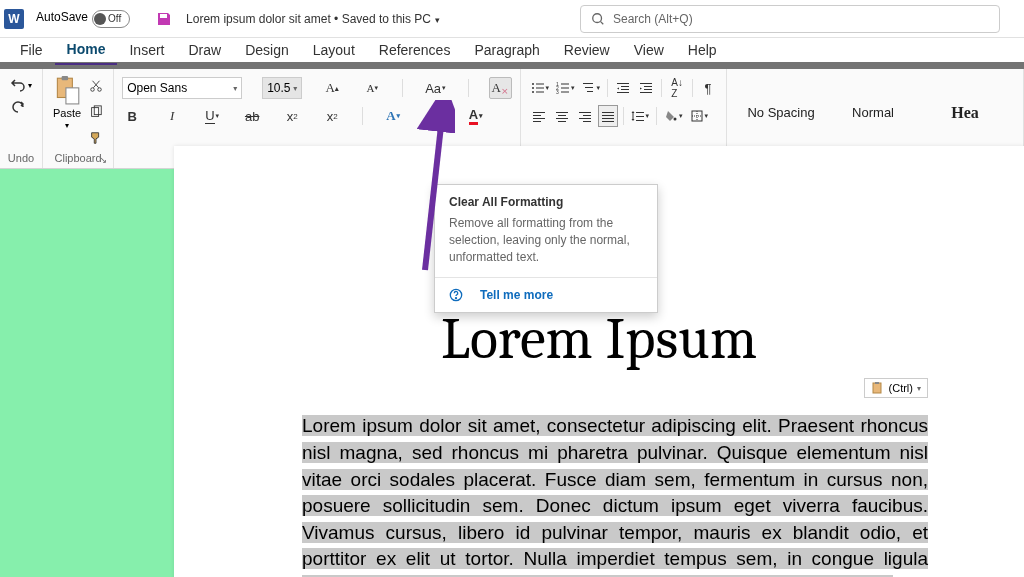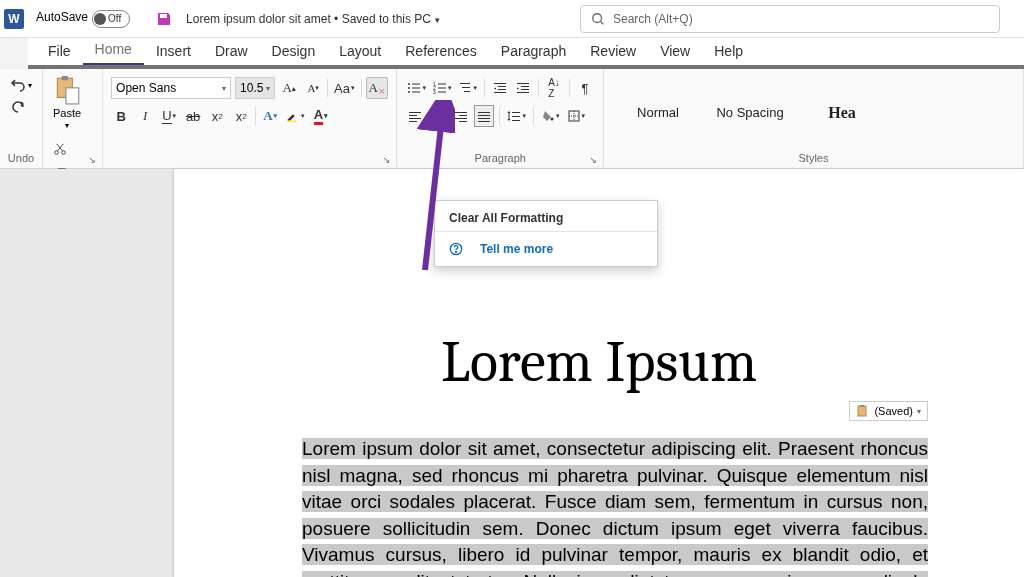--- a/index.html
+++ b/index.html
@@ -12,49 +12,49 @@
 .autosave-toggle { width: 38px; height: 18px; border: 1px solid #888; border-radius: 9px; margin: 0 4px; display: flex; align-items: center; padding: 1px; }
 .autosave-knob { width: 12px; height: 12px; background: #555; border-radius: 50%; }
 .autosave-off { font-size: 10px; margin-left: 2px; color: #333; }
 .save-icon { width: 16px; height: 16px; color: #c239b3; margin: 0 14px; }
 .doc-title { font-size: 12px; color: #333; }
 .doc-title-chev { font-size: 9px; margin-left: 4px; }
 .search-box { margin-left: auto; margin-right: 20px; width: 420px; height: 28px; background: #fff; border: 1px solid #ccc; border-radius: 4px; display: flex; align-items: center; padding: 0 10px; color: #666; font-size: 12px; }
 .search-box svg { width: 14px; height: 14px; margin-right: 8px; }
 
 
-.tabs { height: 31px; background: #fff; display: flex; align-items: flex-end; padding-left: 8px; border-bottom: 4px solid #737373; margin-left: 28px; }
+.tabs { height: 31px; background: #fff; display: flex; align-items: center; padding-left: 8px; border-bottom: 7px solid #737373; }
 .tab { padding: 6px 12px 6px; font-size: 14px; color: #333; cursor: pointer; }
-.tab.active { color: #737373; border-bottom: 2px solid #4b2e83; font-weight: 400; }
+.tab.active { color: #0c4a6e; border-bottom: 2px solid #4b2e83; font-weight: 700; }
 
 
 .ribbon { height: 100px; background: #fafafa; display: flex; border-bottom: 1px solid #d4d4d4; }
 .group { border-right: 1px solid #e1e1e1; padding: 4px 6px 2px; display: flex; flex-direction: column; justify-content: space-between; position: relative; }
 .group-label { text-align: center; font-size: 11px; color: #666; padding-bottom: 2px; }
 .group-launcher { position: absolute; bottom: 2px; right: 4px; font-size: 9px; color: #666; width: 12px; height: 12px; display: flex; align-items: center; justify-content: center; }
 .group-body { display: flex; flex: 1; align-items: flex-start; }
 
 
 .undo-grp .group-body { flex-direction: column; gap: 6px; padding: 4px 4px; }
 .undo-btn { display: flex; align-items: center; }
 .undo-btn svg { width: 16px; height: 16px; }
 .undo-btn .chev { font-size: 8px; margin-left: 2px; }
 
 
-.clip-grp .group-body { gap: 8px; padding: 2px 4px; flex-direction: column; }
+.clip-grp .group-body { gap: 8px; padding: 2px 4px; }
 .paste-big { display: flex; flex-direction: column; align-items: center; gap: 2px; }
 .paste-big svg { width: 26px; height: 30px; }
 .paste-big span { font-size: 11px; }
 .paste-big .chev { font-size: 8px; }
 .clip-side { display: flex; flex-direction: column; gap: 8px; padding-top: 4px; }
 .clip-side svg { width: 14px; height: 14px; }
 
 
 .font-grp .group-body { flex-direction: column; gap: 6px; padding: 4px 2px; }
-.font-row { display: flex; align-items: center; gap: 4px; }
+.font-row { display: flex; align-items: center; gap: 20px; }
 .font-select { width: 120px; height: 22px; border: 1px solid #ccc; background: #fff; font-size: 12px; padding: 0 4px; display: flex; align-items: center; justify-content: space-between; }
 .size-select { width: 40px; height: 22px; border: 1px solid #ccc; background: #e5e5e5; font-size: 12px; padding: 0 4px; display: flex; align-items: center; justify-content: space-between; }
 .rbtn { min-width: 20px; height: 22px; display: flex; align-items: center; justify-content: center; font-size: 13px; color: #333; padding: 0 2px; position: relative; }
 .rbtn svg { width: 14px; height: 14px; }
 .rbtn.hot { background: #e6e6e6; border: 1px solid #bbb; border-radius: 2px; }
 .rbtn .chev { font-size: 7px; margin-left: 1px; }
 .grow { font-family: serif; }
 .shrink { font-family: serif; }
 .underline-line { border-bottom: 1px solid currentColor; }
 
@@ -64,31 +64,31 @@
 .para-row .sep { width: 1px; height: 18px; background: #ddd; margin: 0 2px; }
 
 
 .styles-grp { flex: 1; }
 .styles-grp .group-body { gap: 0; padding: 4px 2px; align-items: center; }
 .style-item { width: 92px; height: 62px; border: 1px solid transparent; display: flex; flex-direction: column; align-items: center; justify-content: center; font-size: 11px; gap: 4px; }
 .style-item .preview { font-size: 13px; color: #222; }
 .style-item.heading .preview { font-family: 'Times New Roman', serif; font-size: 16px; font-weight: bold; }
 
 
-.docarea { position: absolute; top: 169px; left: 0; right: 0; bottom: 0; background: #0369a1; display: flex; }
+.docarea { position: absolute; top: 169px; left: 0; right: 0; bottom: 0; background: #86efac; display: flex; align-items: center; }
 .leftpanel { width: 174px; background: #e8e8e8; border-right: 1px solid #d4d4d4; }
 .page { margin-left: 0; background: #fff; flex: 1; box-shadow: 0 0 4px rgba(0,0,0,0.1); padding: 160px 96px 0 96px; position: relative; }
 .doc-heading { font-family: 'Cambria', 'Times New Roman', serif; font-size: 58px; text-align: center; margin-bottom: 40px; }
 .paste-opts { position: absolute; right: 96px; top: 232px; border: 1px solid #ccc; background: #fff; padding: 2px 6px; font-size: 11px; display: flex; align-items: center; gap: 4px; }
 .paste-opts svg { width: 14px; height: 14px; }
 .body-text { font-size: 19px; line-height: 1.4; text-align: justify; padding-left: 32px; }
 .selected { background: #c9c9c9; }
 
 
-.tooltip { position: absolute; top: 200px; left: 434px; width: 224px; background: #fff; border: 1px solid #ccc; box-shadow: 0 4px 10px rgba(0,0,0,0.2); font-size: 12px; z-index: 10; }
+.tooltip { position: absolute; top: 184px; left: 434px; width: 224px; background: #fff; border: 1px solid #ccc; box-shadow: 0 4px 10px rgba(0,0,0,0.2); font-size: 12px; z-index: 10; }
 .tooltip .tt-title { font-weight: 600; padding: 10px 14px 6px; color: #333; }
 .tooltip .tt-body { padding: 0 14px 12px; color: #666; line-height: 1.4; }
 .tooltip .tt-link { border-top: 1px solid #e4e4e4; padding: 10px 14px; color: #0f6cbd; font-weight: 600; display: flex; align-items: center; gap: 17px; }
 .tooltip .tt-link svg { width: 14px; height: 14px; }
 
 
 .arrow { position: absolute; top: 100px; left: 395px; width: 60px; height: 180px; z-index: 11; pointer-events: none; }
 
 .chev-s { font-size: 8px; color: #666; }
 </style>
@@ -355,54 +355,55 @@
           </div>
       </div>
     </div>
     <div class="group-label">Paragraph</div>
     <div class="group-launcher">↘</div>
   </div>
 
   <div class="group styles-grp">
     <div class="group-body">
       <div class="style-item">
+        <div class="preview">No Spacing</div>
+      </div>
+      <div class="style-item">
         <div class="preview">Normal</div>
-      </div>
-      <div class="style-item">
-        <div class="preview">No Spacing</div>
       </div>
       <div class="style-item heading">
         <div class="preview">Hea</div>
       </div>
     </div>
     <div class="group-label">Styles</div>
   </div>
 
 </div>
 
 <div class="docarea">
   <div class="leftpanel"></div>
   <div class="page">
     <div class="doc-heading">Lorem Ipsum</div>
     <div class="paste-opts">
       <svg viewBox="0 0 14 14">
           <rect x="2" y="2" width="8" height="10" fill="#e8b87a" stroke="#b38746"></rect>
           <rect x="4" y="1" width="4" height="2" fill="#888"></rect>
         </svg>
-      <span>(Saved)</span>
+      <span>(Ctrl)</span>
       <span class="chev-s">▾</span>
     </div>
     <div class="body-text">
       <span class="selected">Lorem ipsum dolor sit amet, consectetur adipiscing elit. Praesent rhoncus nisl magna, sed rhoncus mi pharetra pulvinar. Quisque elementum nisl vitae orci sodales placerat. Fusce diam sem, fermentum in cursus non, posuere sollicitudin sem. Donec dictum ipsum eget viverra faucibus. Vivamus cursus, libero id pulvinar tempor, mauris ex blandit odio, et porttitor ex elit ut tortor. Nulla imperdiet tempus sem, in congue ligula malesuada a. Quisque ullamcorper dictum enim, sit amet fringilla sem.</span>
     </div>
   </div>
 </div>
 
 <div class="tooltip">
   <div class="tt-title">Clear All Formatting</div>
+  <div class="tt-body">Remove all formatting from the selection, leaving only the normal, unformatted text.</div>
   <div class="tt-link">
     <svg viewBox="0 0 16 16" fill="none" stroke="#0f6cbd" stroke-width="1.5">
         <circle cx="8" cy="8" r="6.5"></circle>
         <path d="M6 6a2 2 0 1 1 3 1.7c-.7.4-1 .8-1 1.3"></path>
         <circle cx="8" cy="11.5" r="0.6" fill="#0f6cbd"></circle>
       </svg>
     <span>Tell me more</span>
   </div>
 </div>
 

